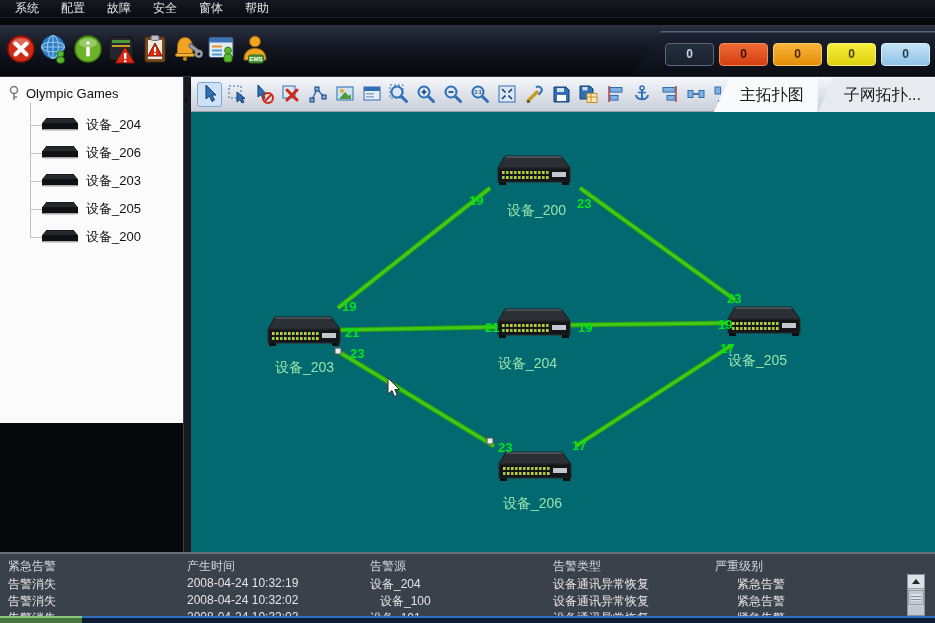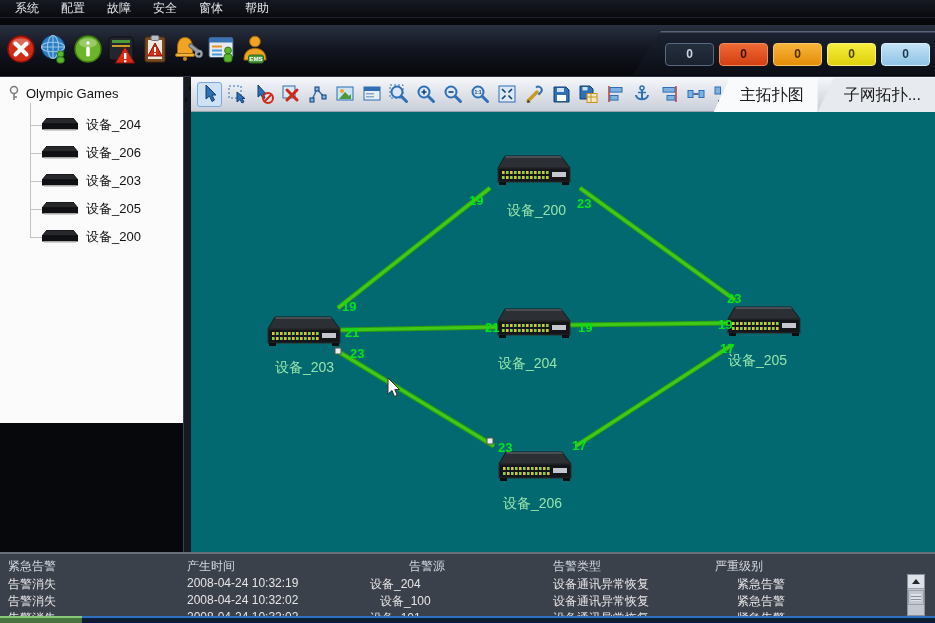--- a/index.html
+++ b/index.html
@@ -594,21 +594,21 @@
           </svg></div>
     </div>
   </div>
   <div id="alarm-table">
     <div id="tbl-scrollbar">
       <div id="sb-up"></div>
       <div id="sb-thumb"></div>
     </div>
   <div class="th" style="left: 8px;">紧急告警</div>
       <div class="th" style="left: 187px;">产生时间</div>
-      <div class="th" style="left: 370px; margin-left: 39px;">告警源</div>
+      <div class="th" style="left: 370px;">告警源</div>
       <div class="th" style="left: 553px;">告警类型</div>
       <div class="th" style="left: 715px;">严重级别</div>
       <div class="td" style="left: 8px; top: 22px;">告警消失</div>
       <div class="td" style="left: 187px; top: 22px;">2008-04-24 10:32:19</div>
       <div class="td" style="left: 370px; top: 22px;">设备_204</div>
       <div class="td" style="left: 553px; top: 22px;">设备通讯异常恢复</div>
       <div class="td" style="left: 737px; top: 22px;">紧急告警</div>
       <div class="td" style="left: 8px; top: 39px;">告警消失</div>
       <div class="td" style="left: 187px; top: 39px;">2008-04-24 10:32:02</div>
       <div class="td" style="left: 370px; top: 39px; margin-left: 10px;">设备_100</div>

